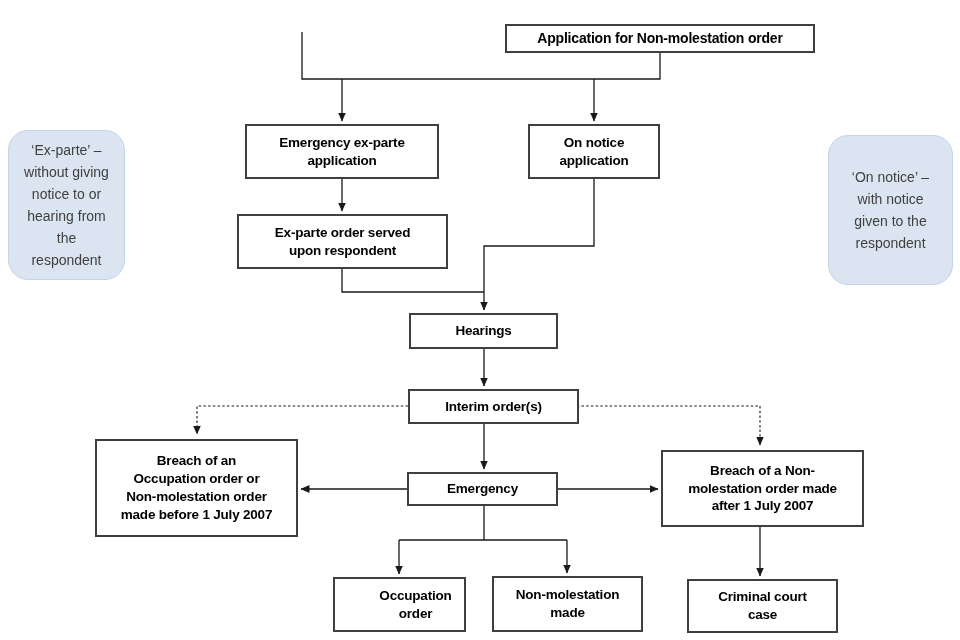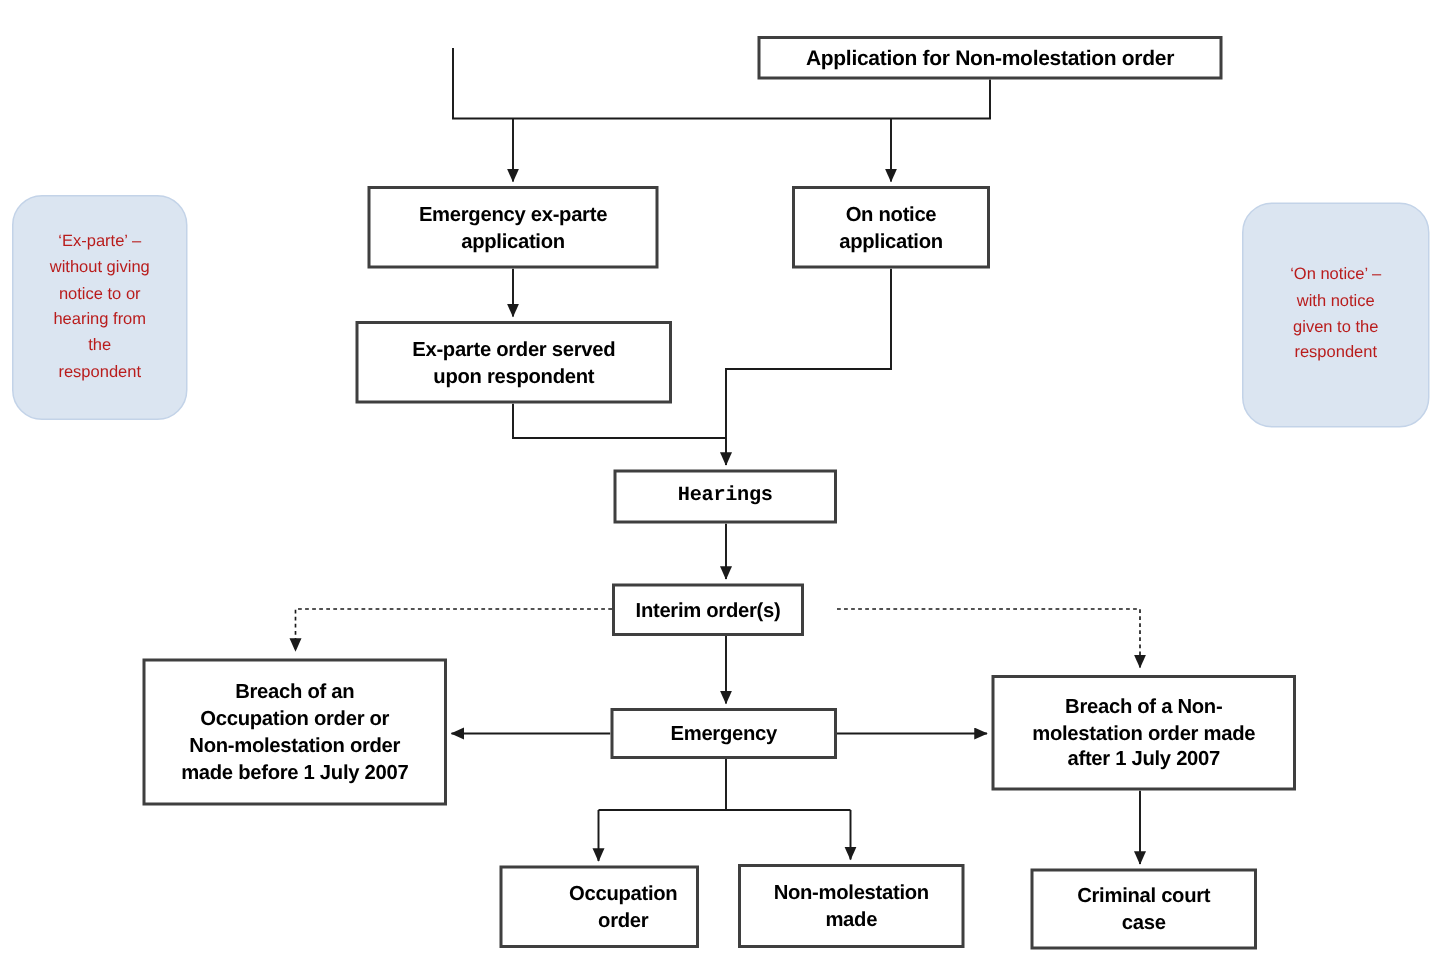--- a/index.html
+++ b/index.html
@@ -38,23 +38,23 @@
   }
   .node.top {
     font-size: 14px;
   }
   .callout {
     position: absolute;
     box-sizing: border-box;
     background: #dbe5f1;
     border: 1px solid #c3d3e8;
     border-radius: 20px;
-    color: #b91c1c;
+    color: #404040;
     font-weight: normal;
-    font-size: 11px;
+    font-size: 14px;
     line-height: 1.58;
     display: flex;
     align-items: center;
     justify-content: center;
     text-align: center;
     white-space: pre-line;
   }
 </style>
 </head>
 <body>
@@ -105,23 +105,23 @@
 
   <div class="node" style="left:245px; top:124px; width:194px; height:55px;">Emergency ex-parte
 application</div>
 
   <div class="node" style="left:528px; top:124px; width:132px; height:55px;">On notice
 application</div>
 
   <div class="node" style="left:237px; top:214px; width:211px; height:55px;">Ex-parte order served
 upon respondent</div>
 
-  <div class="node" style="left:409px; top:313px; width:149px; height:36px;font-family:Liberation Mono, monospace;">Hearings</div>
+  <div class="node" style="left:409px; top:313px; width:149px; height:36px;">Hearings</div>
 
-  <div class="node" style="left:408px; top:389px; width:128px; height:35px;">Interim order(s)</div>
+  <div class="node" style="left:408px; top:389px; width:171px; height:35px;">Interim order(s)</div>
 
   <div class="node" style="left:95px; top:439px; width:203px; height:98px;">Breach of an
 Occupation order or
 Non-molestation order
 made before 1 July 2007</div>
 
   <div class="node" style="left:407px; top:472px; width:151px; height:34px;">Emergency</div>
 
   <div class="node" style="left:661px; top:450px; width:203px; height:77px;">Breach of a Non-
 molestation order made

